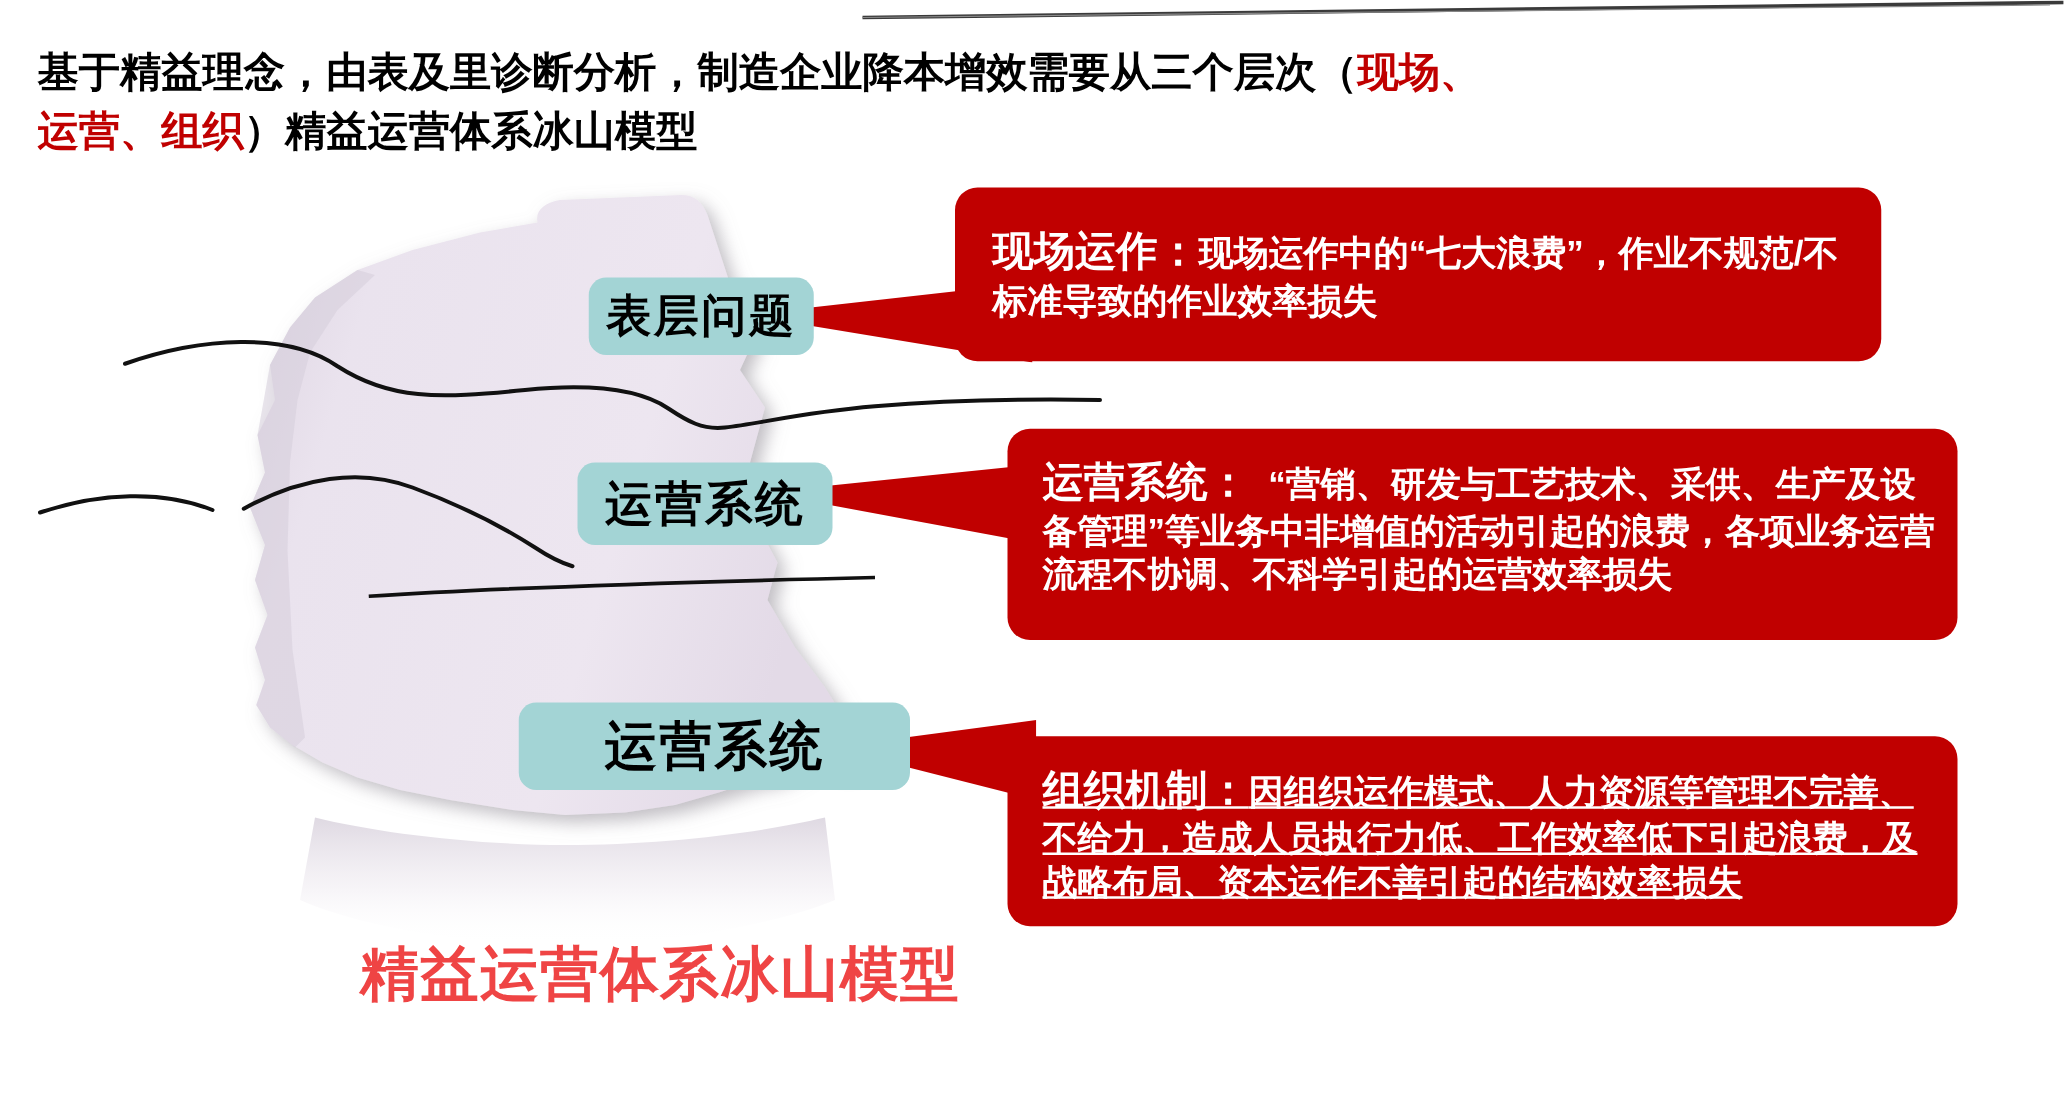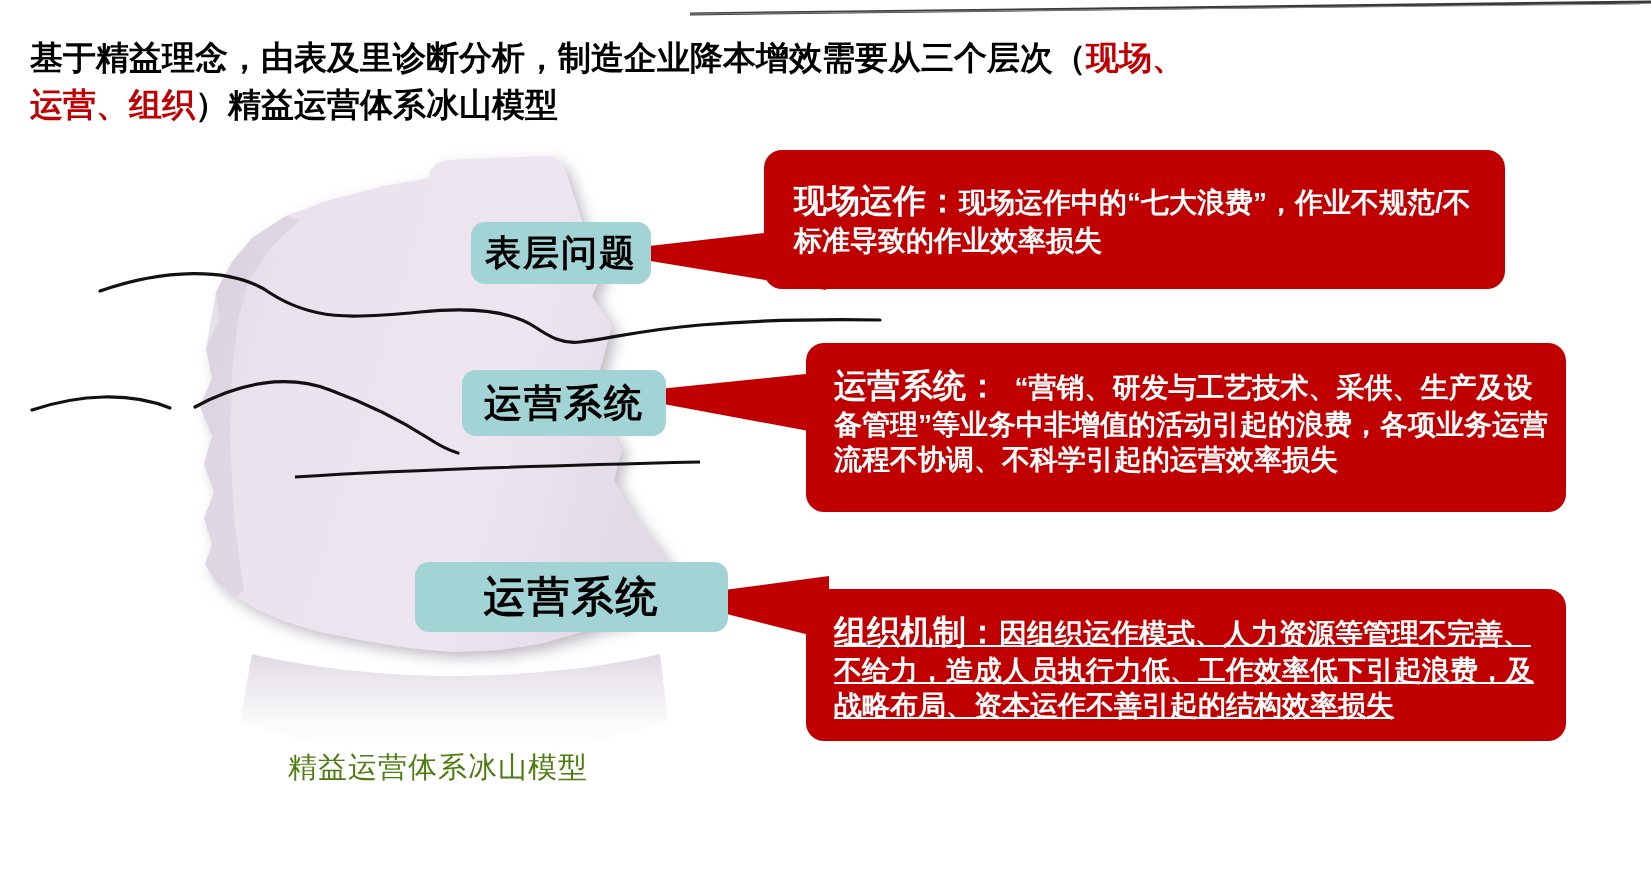--- a/index.html
+++ b/index.html
@@ -78,23 +78,23 @@
   #label-deep {
     left: 371px;  top: 562px;  width: 313px; height: 70px;
     font-size: 42px;
   }
 
   
   .iceberg-caption {
     position: absolute;
     left: 288px;
     top: 748px;
-    font-size: 29px;
-    font-weight: normal;
-    color: #4d7c0f;
+    font-size: 47px;
+    font-weight: bold;
+    color: #ef4444;
     letter-spacing: 1px;
     z-index: 6;
     white-space: nowrap;
   }
 
   
   .pointer {
     position: absolute;
     z-index: 4;
     pointer-events: none;

